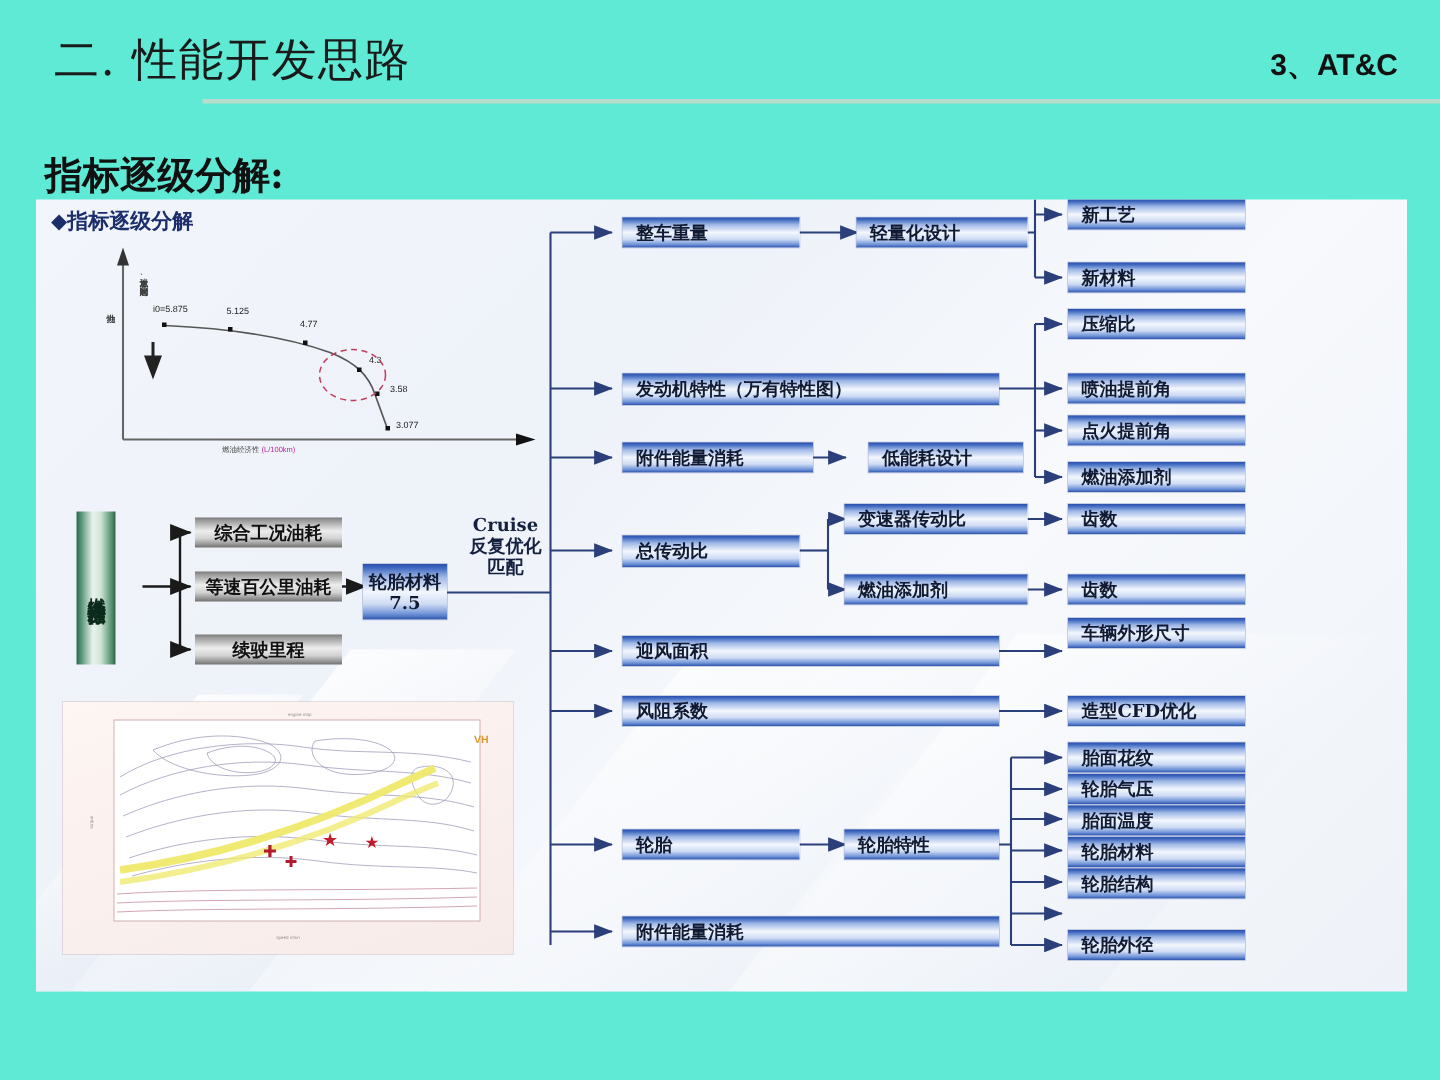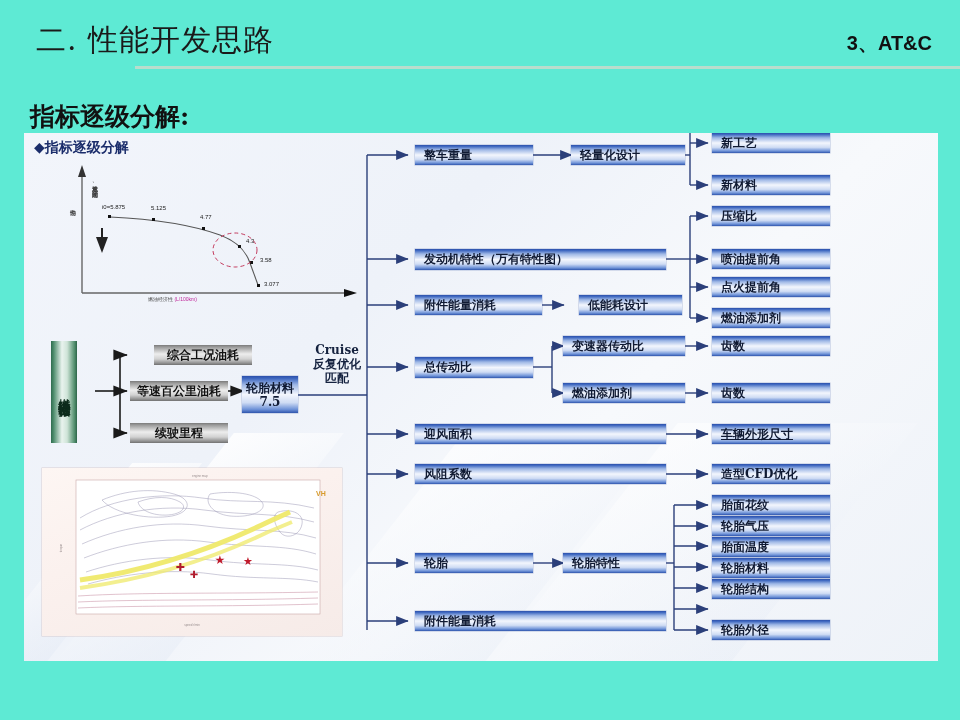--- a/index.html
+++ b/index.html
@@ -280,21 +280,21 @@
         <path d="M650,413 L684,413" marker-end="url(#ah)"></path>
         <path d="M650,434 L684,434" marker-end="url(#ah)"></path>
         <path d="M650,455 L684,455" marker-end="url(#ah)"></path>
         <path d="M650,476 L684,476" marker-end="url(#ah)"></path>
         <path d="M650,497 L684,497" marker-end="url(#ah)"></path>
       </g>
     </svg>
 
     <div class="greenb" style="left:27px;top:208px;width:26px;height:102px;z-index:3;">燃油经济性指标</div>
 
-    <div class="gb" style="left:106px;top:212px;width:98px;height:20px;z-index:3;margin-left:24px;">综合工况油耗</div>
+    <div class="gb" style="left:106px;top:212px;width:98px;height:20px;z-index:3;">综合工况油耗</div>
     <div class="gb" style="left:106px;top:248px;width:98px;height:20px;z-index:3;">等速百公里油耗</div>
     <div class="gb" style="left:106px;top:290px;width:98px;height:20px;z-index:3;">续驶里程</div>
 
     <div class="nb ctr" style="left:218px;top:243px;width:56px;height:37px;z-index:3;flex-direction:column;line-height:14px;">
       <span>轮胎材料</span>
       <span>7.5</span>
     </div>
 
     <div class="cruise-lbl" style="left:288px;top:210px;width:50px;z-index:3;">Cruise
 反复优化匹配</div>
@@ -315,21 +315,21 @@
     <div class="nb" style="left:539px;top:420px;width:103px;height:20px;z-index:3;">轮胎特性</div>
 
     <div class="nb" style="left:688px;top:0px;width:118px;height:20px;z-index:3;">新工艺</div>
     <div class="nb" style="left:688px;top:42px;width:118px;height:20px;z-index:3;">新材料</div>
     <div class="nb" style="left:688px;top:73px;width:118px;height:20px;z-index:3;">压缩比</div>
     <div class="nb" style="left:688px;top:116px;width:118px;height:20px;z-index:3;">喷油提前角</div>
     <div class="nb" style="left:688px;top:144px;width:118px;height:20px;z-index:3;">点火提前角</div>
     <div class="nb" style="left:688px;top:175px;width:118px;height:20px;z-index:3;">燃油添加剂</div>
     <div class="nb" style="left:688px;top:203px;width:118px;height:20px;z-index:3;">齿数</div>
     <div class="nb" style="left:688px;top:250px;width:118px;height:20px;z-index:3;">齿数</div>
-    <div class="nb" style="left:688px;top:291px;width:118px;height:20px;z-index:3;text-decoration:underline;">车辆外形尺寸</div>
+    <div class="nb" style="left:688px;top:279px;width:118px;height:20px;z-index:3;">车辆外形尺寸</div>
     <div class="nb" style="left:688px;top:331px;width:118px;height:20px;z-index:3;">造型CFD优化</div>
     <div class="nb" style="left:688px;top:362px;width:118px;height:20px;z-index:3;">胎面花纹</div>
     <div class="nb" style="left:688px;top:383px;width:118px;height:20px;z-index:3;">轮胎气压</div>
     <div class="nb" style="left:688px;top:404px;width:118px;height:20px;z-index:3;">胎面温度</div>
     <div class="nb" style="left:688px;top:425px;width:118px;height:20px;z-index:3;">轮胎材料</div>
     <div class="nb" style="left:688px;top:446px;width:118px;height:20px;z-index:3;">轮胎结构</div>
     <div class="nb" style="left:688px;top:487px;width:118px;height:20px;z-index:3;">轮胎外径</div>
 
   </div>
 </div>

